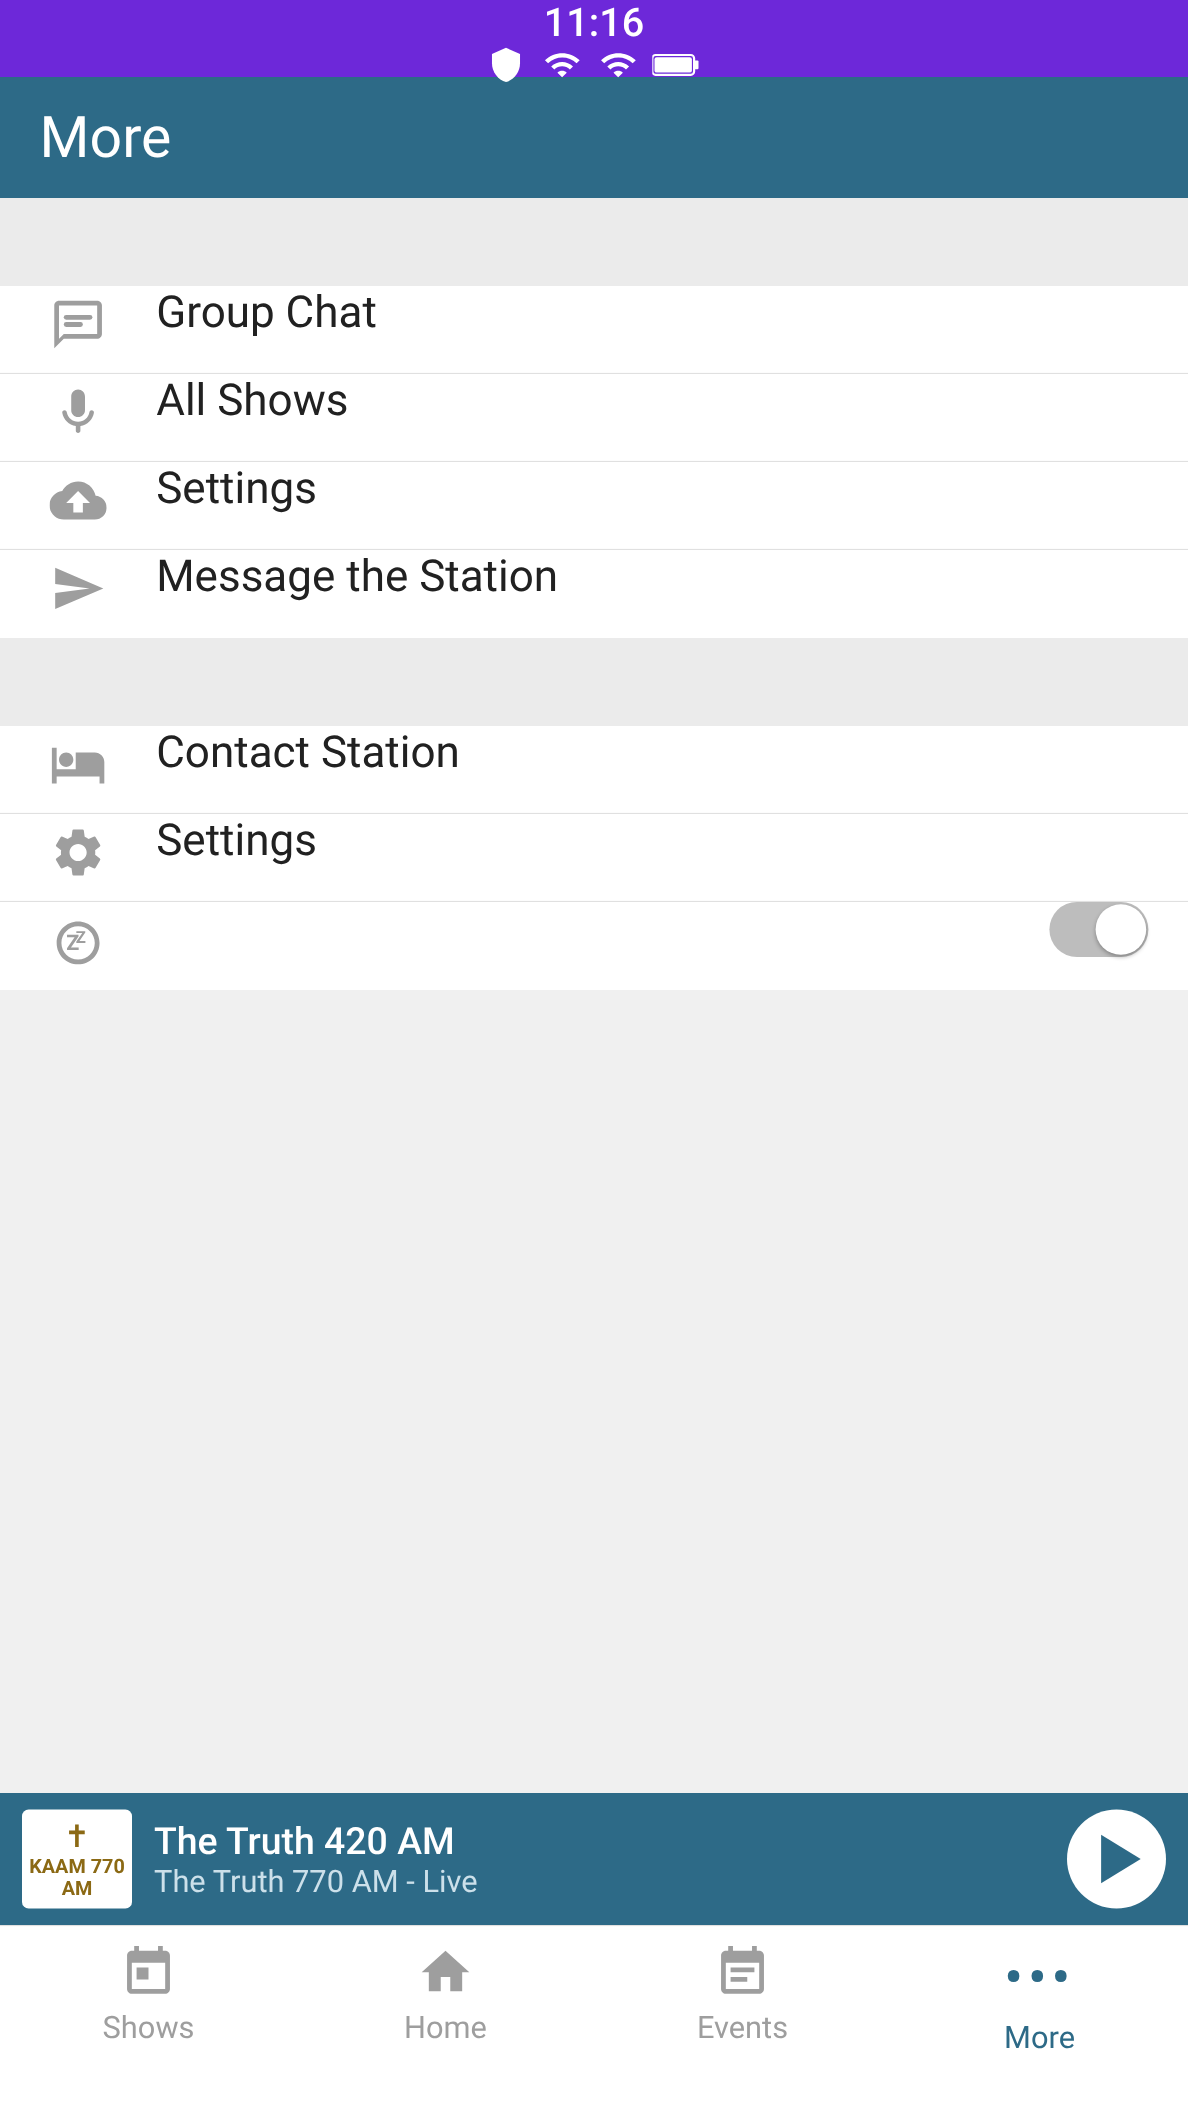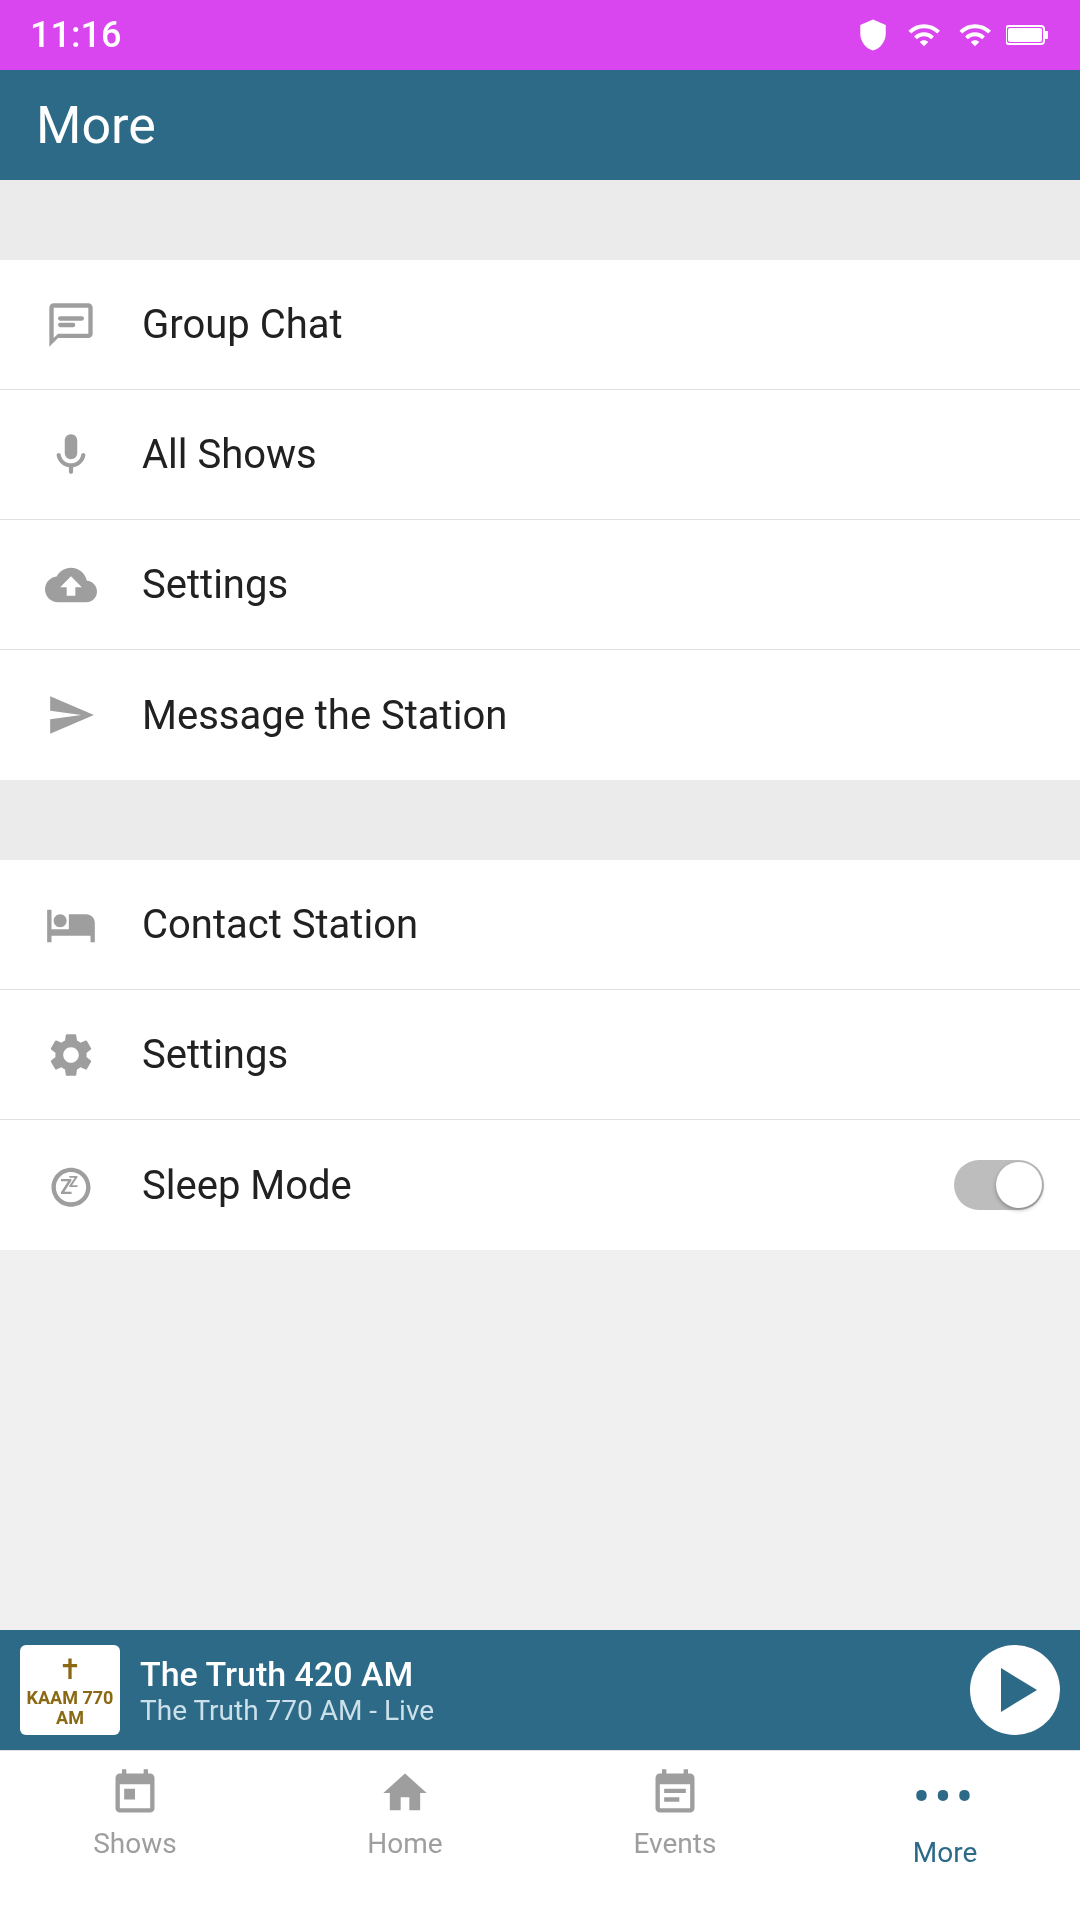--- a/index.html
+++ b/index.html
@@ -10,25 +10,26 @@
       height: 1920px;
       font-family: 'Roboto', Arial, sans-serif;
       background: #f0f0f0;
       overflow: hidden;
     }
 
     
     #status-bar {
       width: 100%;
       height: 70px;
-      background: #d946ef;
+      background: #6d28d9;
       display: flex;
       align-items: center;
       justify-content: space-between;
       padding: 0 30px;
+      flex-direction: column;
     }
     #status-time {
       color: white;
       font-size: 36px;
       font-weight: 500;
     }
     #status-icons {
       display: flex;
       align-items: center;
       gap: 14px;
@@ -56,23 +57,23 @@
       background: #ebebeb;
     }
 
     
     .menu-section {
       background: white;
     }
 
     .menu-item {
       display: flex;
-      align-items: center;
+      align-items: flex-start;
       padding: 0 36px;
-      height: 130px;
+      height: 80px;
       border-bottom: 1px solid #e0e0e0;
       background: white;
       cursor: pointer;
     }
     .menu-item:last-child {
       border-bottom: none;
     }
     .menu-icon {
       width: 70px;
       height: 70px;
@@ -322,21 +323,20 @@
 
 
   <div class="menu-item">
     <div class="menu-icon svg-icon">
       <svg width="52" height="52" viewBox="0 0 24 24" fill="#9e9e9e">
         <path d="M12 4c-4.97 0-9 4.03-9 9s4.02 9 9 9c4.97 0 9-4.03 9-9s-4.03-9-9-9zm0 16c-3.87 0-7-3.13-7-7s3.13-7 7-7 7 3.13 7 7-3.13 7-7 7z"></path>
         <text x="7" y="16" font-size="9" fill="#9e9e9e" font-weight="bold">Z</text>
         <text x="11" y="13" font-size="7" fill="#9e9e9e" font-weight="bold">Z</text>
       </svg>
     </div>
-    <span class="menu-label">Sleep Mode</span>
     <div class="toggle-container">
       <div class="toggle">
         <div class="toggle-knob"></div>
       </div>
     </div>
   </div>
 
 </div>
 
 <div id="now-playing">

